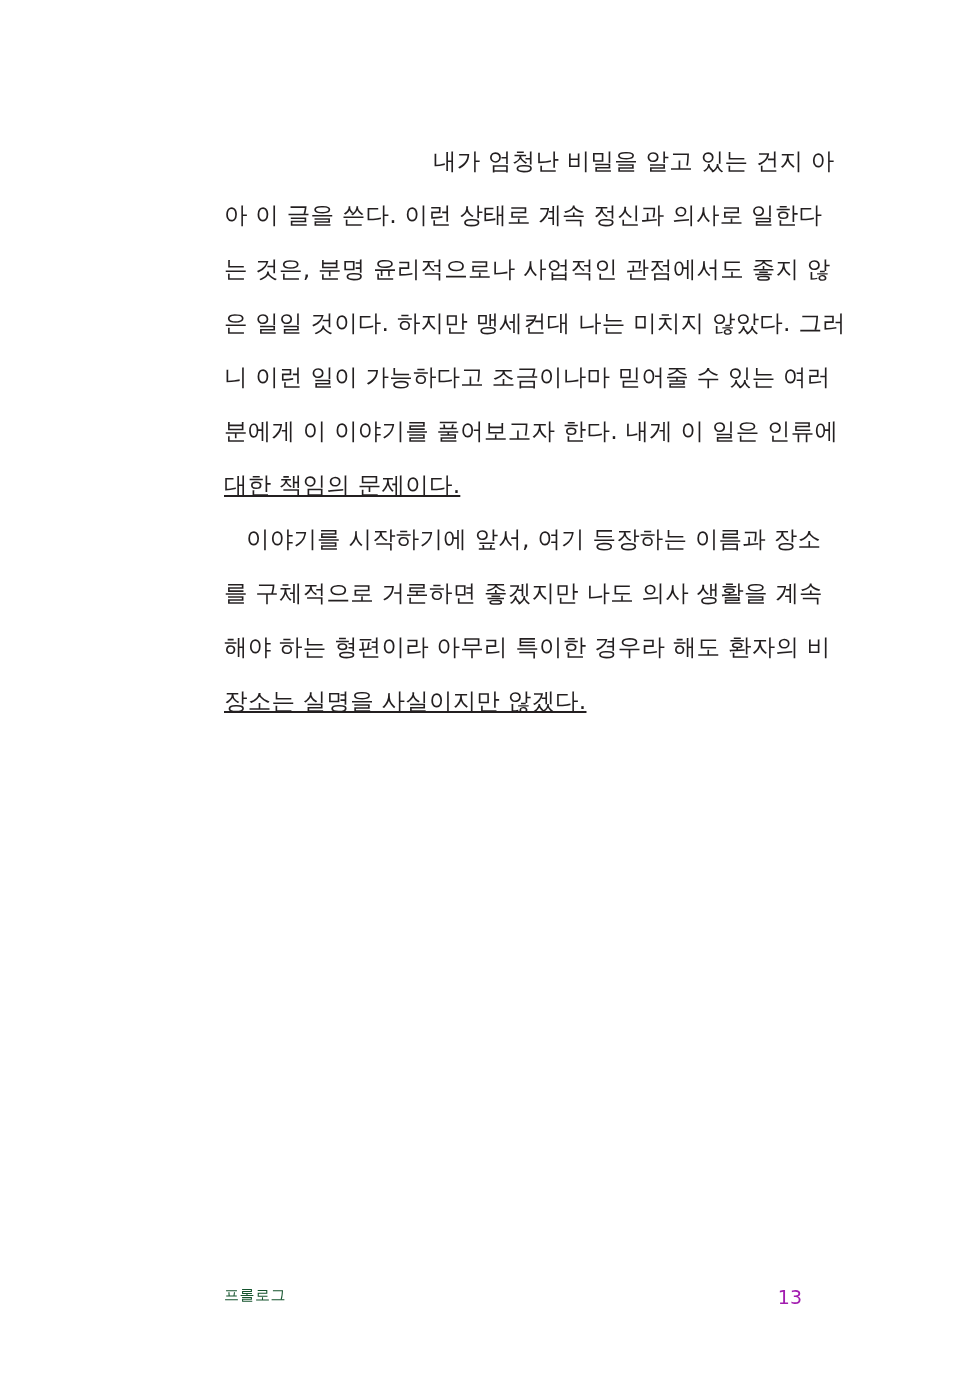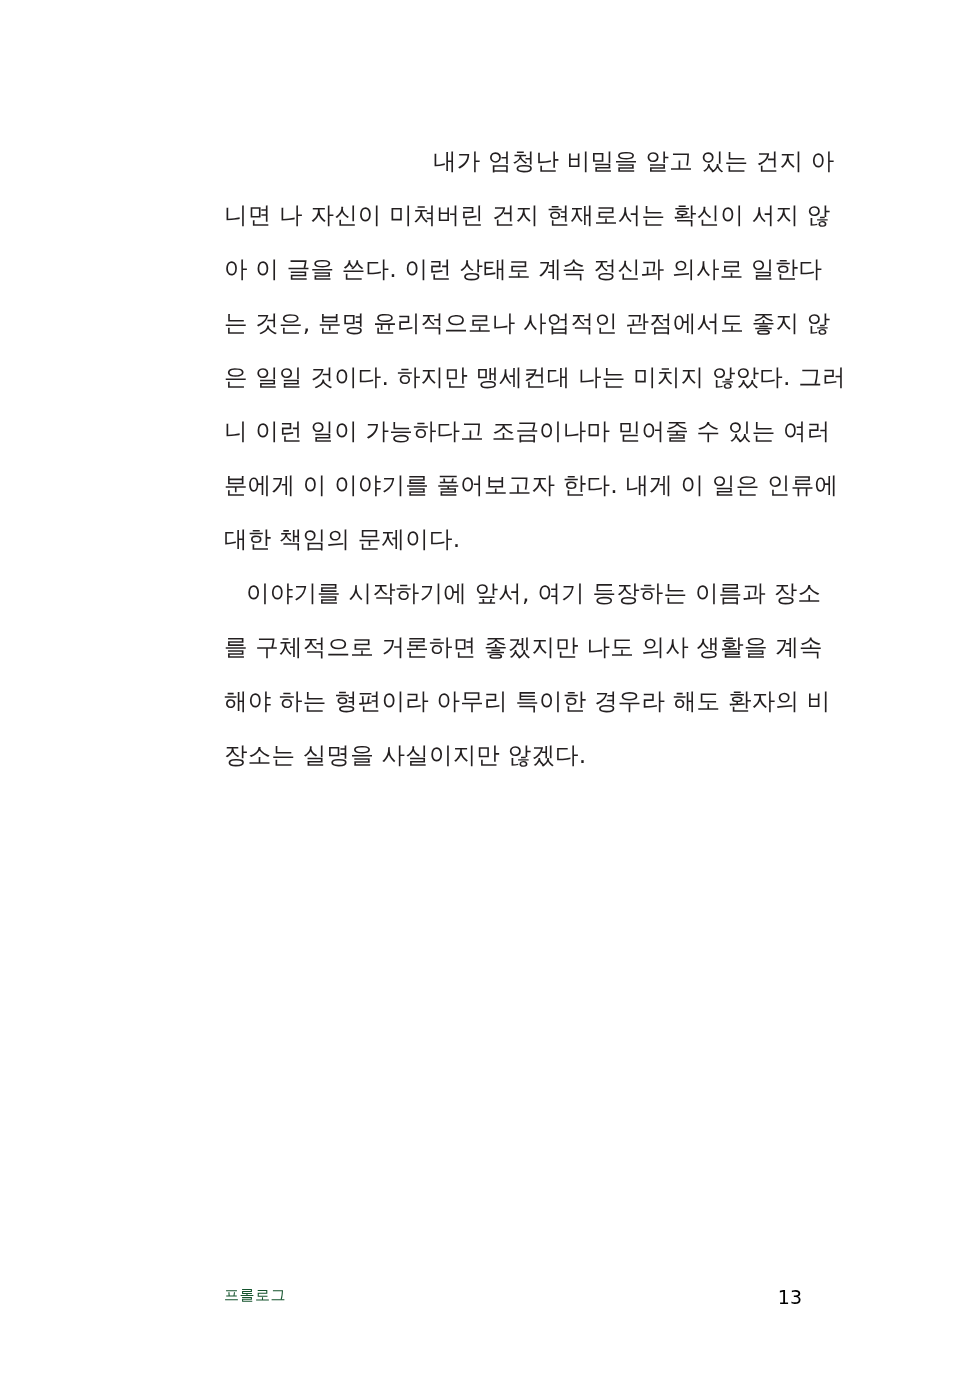--- a/index.html
+++ b/index.html
@@ -39,46 +39,46 @@
       letter-spacing: 0.2px;
     }
     .line.first {
       padding-left: 209px;
     }
     .line.indent {
       padding-left: 22px;
     }
     .line.last {
       text-align-last: left;
+      text-decoration: underline;
     }
     .footer-title {
       position: absolute;
       left: 224px;
       top: 1286px;
       font-size: 15px;
       color: #14532d;
       letter-spacing: 0.5px;
     }
     .page-number {
       position: absolute;
       right: 151px;
       top: 1286px;
       font-size: 19px;
-      color: #000000;
+      color: #a21caf;
     }
   </style>
 </head>
 <body>
 
 <div class="page">
 
   <div class="body-text">
     <div>
       <span class="line first">내가 엄청난 비밀을 알고 있는 건지 아</span>
-      <span class="line">니면 나 자신이 미쳐버린 건지 현재로서는 확신이 서지 않</span>
       <span class="line">아 이 글을 쓴다. 이런 상태로 계속 정신과 의사로 일한다</span>
       <span class="line">는 것은, 분명 윤리적으로나 사업적인 관점에서도 좋지 않</span>
       <span class="line">은 일일 것이다. 하지만 맹세컨대 나는 미치지 않았다. 그러</span>
       <span class="line">니 이런 일이 가능하다고 조금이나마 믿어줄 수 있는 여러</span>
       <span class="line">분에게 이 이야기를 풀어보고자 한다. 내게 이 일은 인류에</span>
       <span class="line last">대한 책임의 문제이다.</span>
     </div>
     <div>
       <span class="line indent">이야기를 시작하기에 앞서, 여기 등장하는 이름과 장소</span>
       <span class="line">를 구체적으로 거론하면 좋겠지만 나도 의사 생활을 계속</span>

